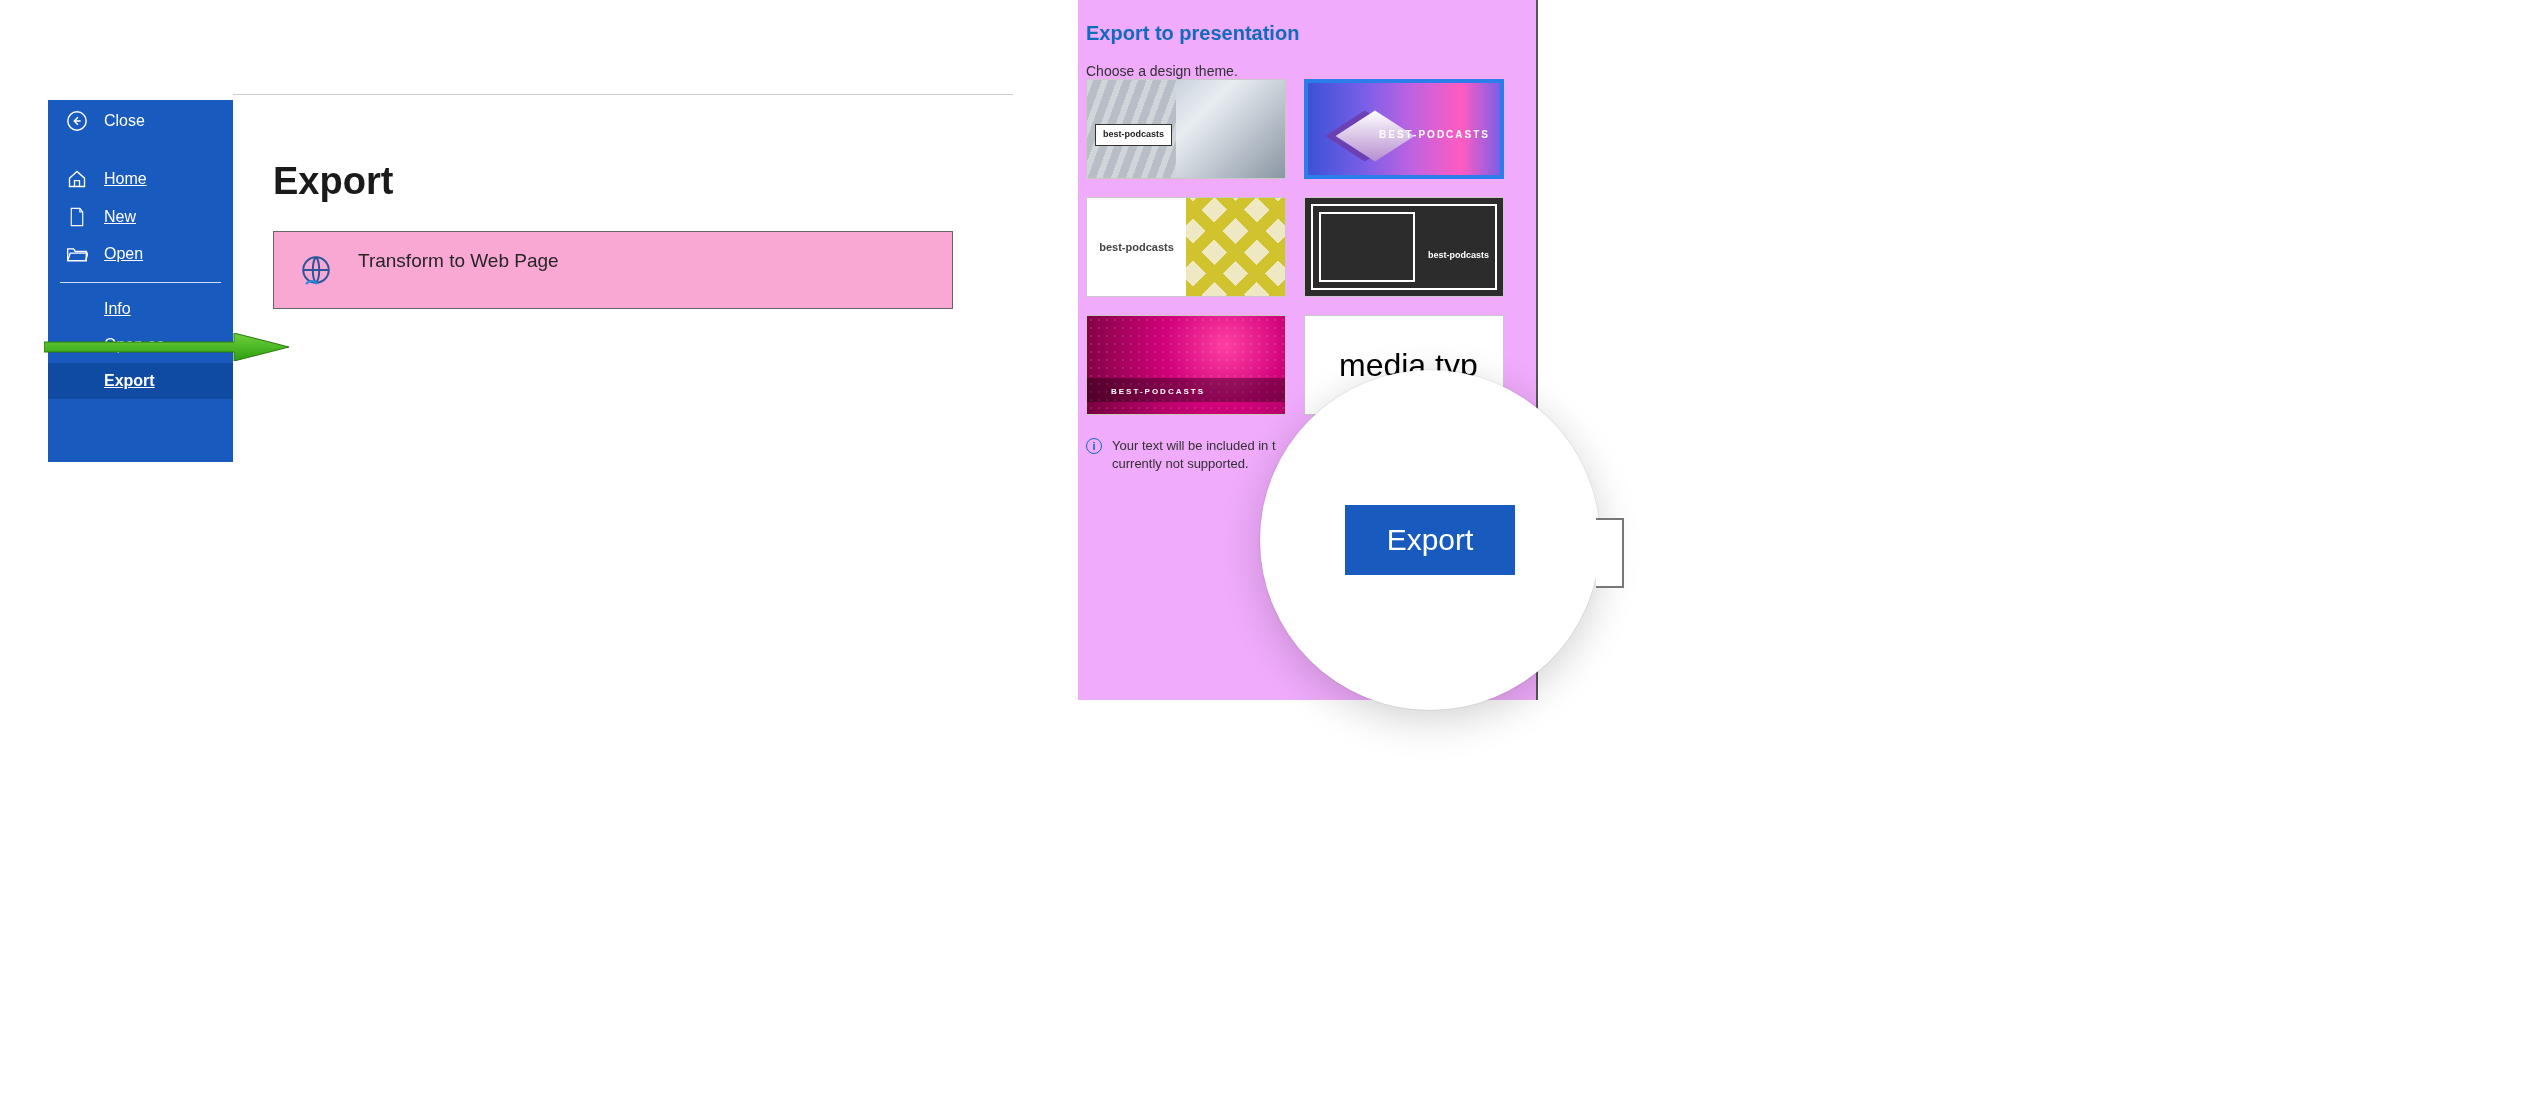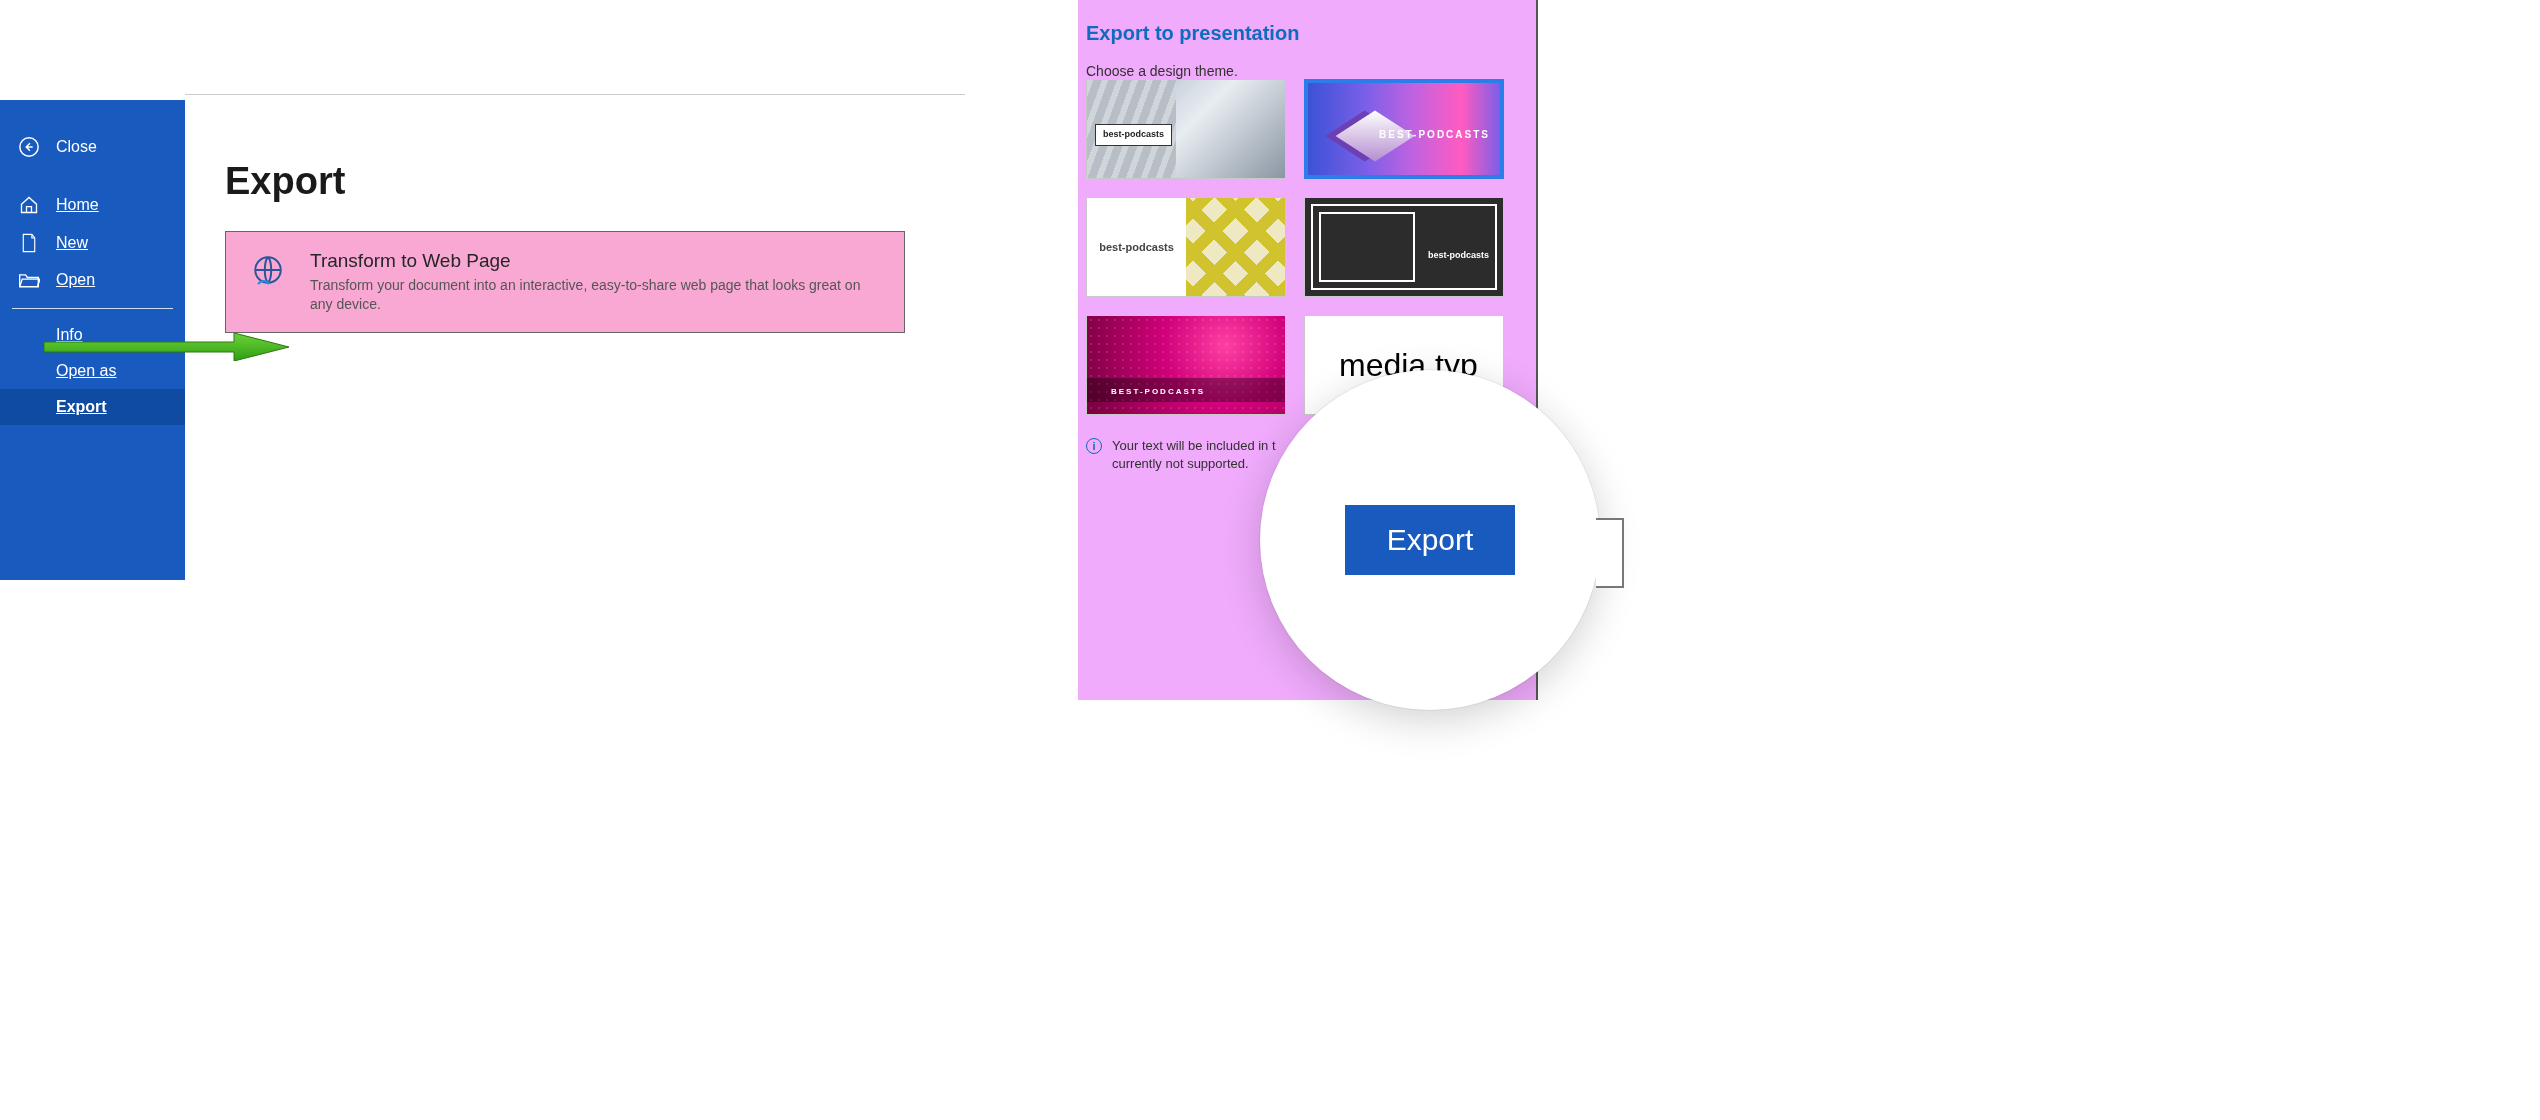--- a/index.html
+++ b/index.html
@@ -16,22 +16,22 @@
   .word-backstage {
     position: absolute;
     left: 0;
     top: 100px;
     display: flex;
   }
   .sidebar {
     width: 185px;
     background: #185abd;
     color: #fff;
-    padding-top: 26px;
-    height: 480px;
+    height: 362px;
+    margin-left: 48px;
   }
   .sidebar .close-row {
     display: flex;
     align-items: center;
     gap: 16px;
     padding: 10px 18px 28px 18px;
     font-size: 16px;
   }
   .sidebar .nav-item {
     display: flex;
@@ -309,21 +309,20 @@
     <div class="export-option box">
       <div class="opt-icon">
         <svg width="34" height="34" viewBox="0 0 24 24" stroke="#2a5699" fill="none" stroke-width="1.4">
           <circle cx="12" cy="12" r="9"></circle>
             <path d="M3 12h18M12 3c3 3 3 15 0 18M12 3c-3 3-3 15 0 18"></path>
           <path d="M5 22c2-3 6-3 8 0" stroke="#2a8ae0"></path>
         </svg>
       </div>
       <div>
         <h3>Transform to Web Page</h3>
-        <p>Transform your document into an interactive, easy-to-share web page that looks great on any device.</p>
       </div>
     </div>
 
   </div>
 </div>
 
 <svg class="arrow" viewBox="0 0 245 28">
   <defs>
     <linearGradient id="g" x1="0" x2="0" y1="0" y2="1">
       <stop offset="0" stop-color="#6dd23a"></stop>

